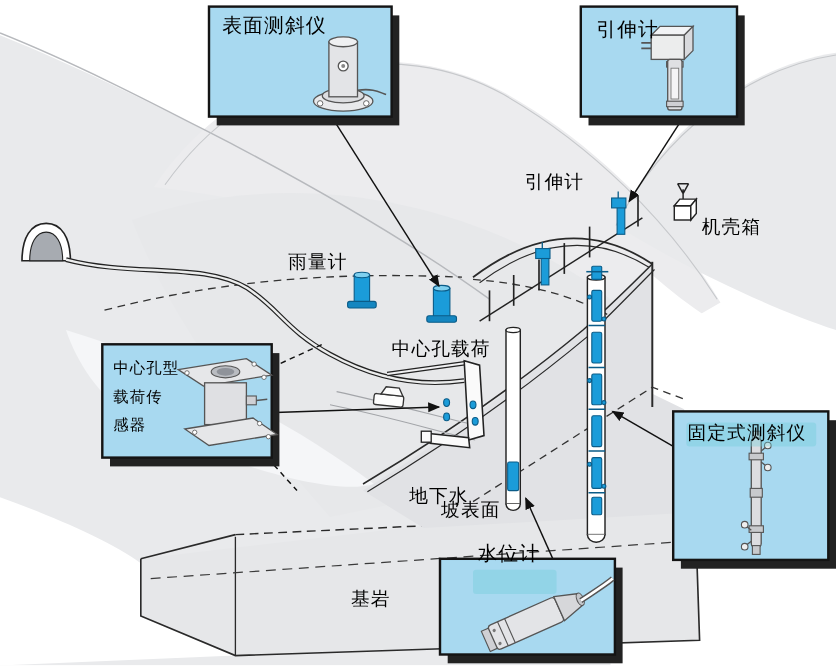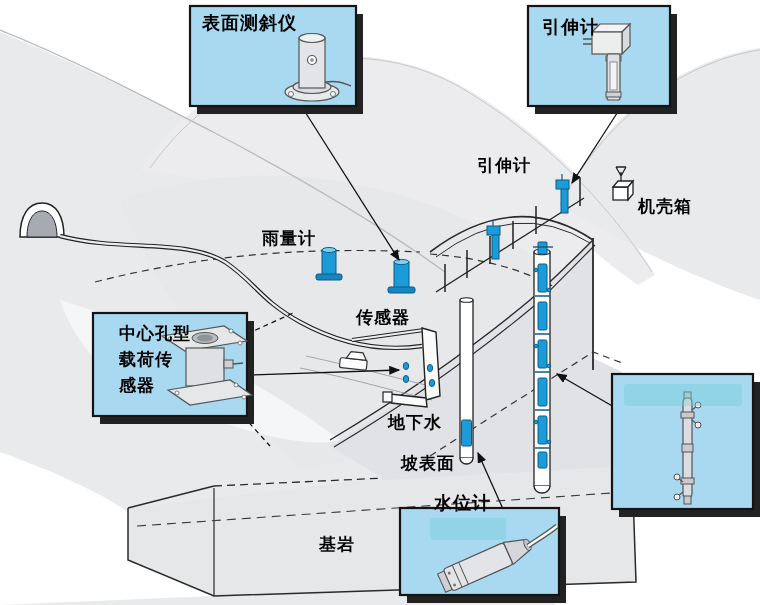--- a/index.html
+++ b/index.html
@@ -2,27 +2,27 @@
 <html><head>
 <meta charset="utf-8">
 <style>
   html,body{margin:0;padding:0;background:#fff;}
   .stage{
     position:relative;width:760px;height:605px;overflow:hidden;background:#fff;
     font-family:"Liberation Sans","DejaVu Sans",sans-serif;color:#000;
   }
   .stage svg{position:absolute;left:0;top:0;}
   .lbl{
-    position:absolute;font-weight:700;color:#000;white-space:nowrap;
+    position:absolute;font-weight:400;color:#000;white-space:nowrap;
     line-height:1.25;letter-spacing:1px;
   }
   .lbl .ln{display:block;}
   .f17{font-size:17px;}
   .f18{font-size:18px;}
-  .f16{font-size:17px;line-height:26px;margin-left:16px;}
+  .f16{font-size:14px;line-height:26px;}
   .hl{position:absolute;background:rgba(110,205,215,.38);border-radius:3px;z-index:5;}
   .z6{z-index:6;}
 </style>
 </head>
 <body>
 
 <div class="stage">
 
 <svg width="760" height="605" viewBox="0 0 760 605">
   <defs>
@@ -277,27 +277,28 @@
 
 <div class="lbl f18 z6" style="left:202px;top:12px;">表面测斜仪</div>
 <div class="lbl f18 z6" style="left:542px;top:16px;">引伸计</div>
 
 <div class="lbl f16 z6" style="left:103px;top:321px;">
   <span class="ln">中心孔型</span>
   <span class="ln">载荷传</span>
   <span class="ln">感器</span>
 </div>
 
+<div class="lbl f17 z6" style="left:625px;top:383px;">固定式测斜仪</div>
 <div class="lbl f18 z6" style="left:434px;top:492px;">水位计</div>
 
 <div class="lbl f17" style="left:477px;top:155px;">引伸计</div>
 <div class="lbl f17" style="left:638px;top:196px;">机壳箱</div>
 <div class="lbl f17" style="left:262px;top:228px;text-align:center;">雨量计</div>
 
 <div class="lbl f17" style="left:356px;top:306px;line-height:24px;">
-  <span class="ln">传感器</span>
+  <span class="ln">中心孔载荷</span>
 </div>
 
-<div class="lbl f17" style="left:372px;top:412px;margin-left:16px;">地下水</div>
+<div class="lbl f17" style="left:372px;top:440px;">地下水</div>
 <div class="lbl f17" style="left:401px;top:453px;">坡表面</div>
 <div class="lbl f17" style="left:319px;top:534px;">基岩</div>
 
 </div>
 
 </body></html>

